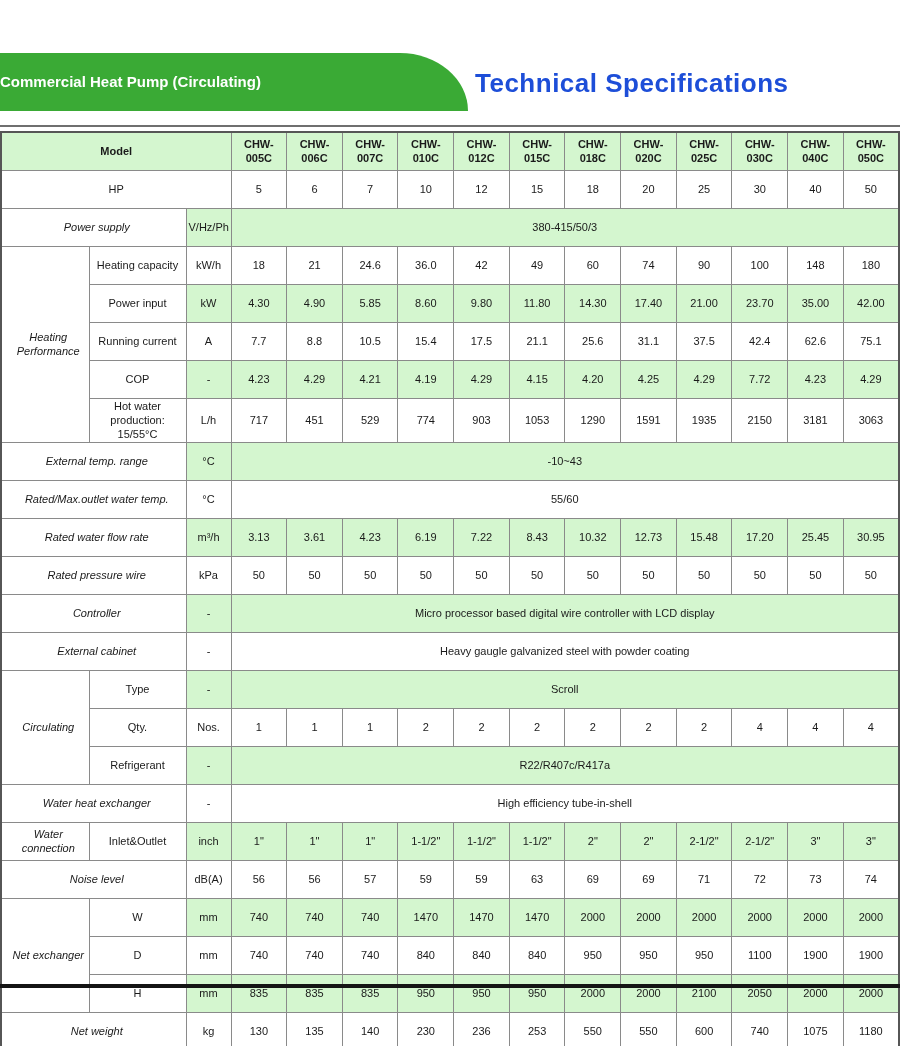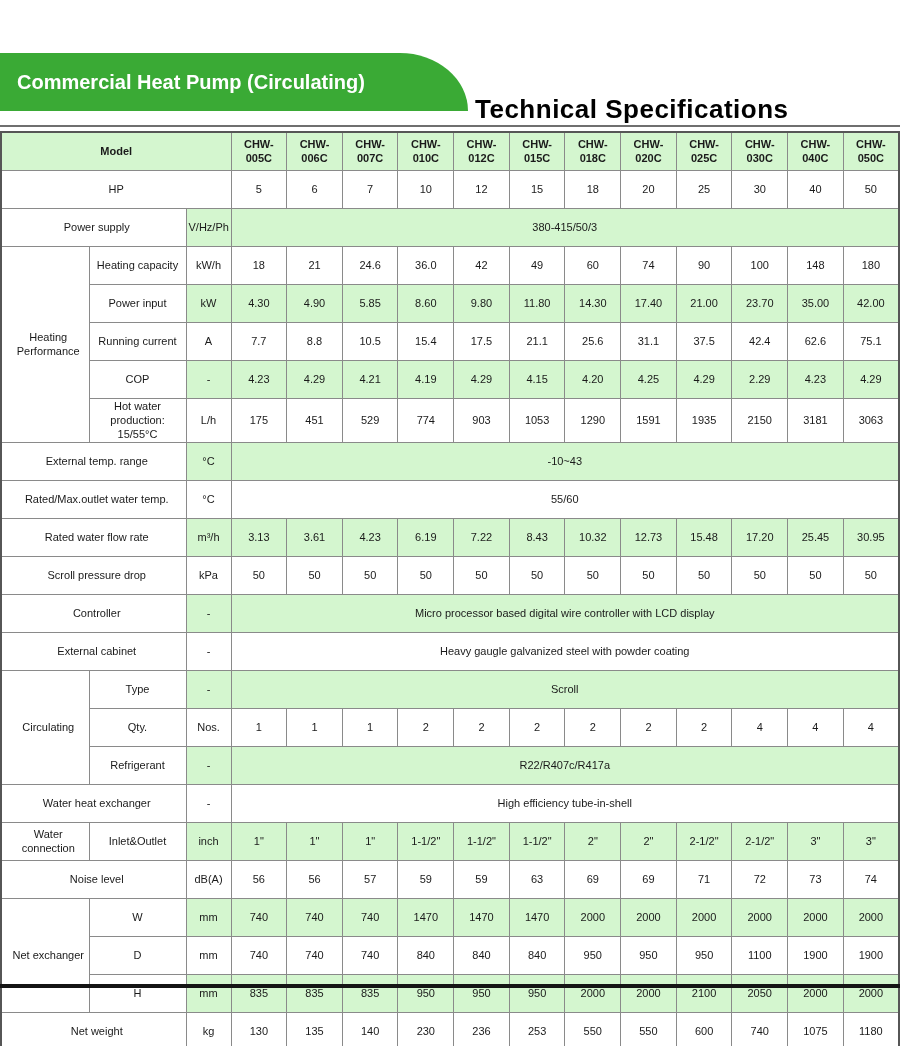--- a/index.html
+++ b/index.html
@@ -5,38 +5,38 @@
   html,body { margin:0; padding:0; background:#fff; }
   .page {
     position:relative; width:900px; height:1046px; background:#ffffff;
     font-family:"Liberation Sans", sans-serif; overflow:hidden;
   }
   .banner {
     position:absolute; left:0; top:53px; width:468px; height:58px;
     background:#3aaa35; border-top-right-radius:68px 58px;
   }
   .banner-title {
-    color:#ffffff; font-weight:700; font-size:20px; line-height:58px;
-    padding-left:17px; white-space:nowrap;
+    color:#ffffff; font-weight:700; font-size:15px; line-height:58px;
+    white-space:nowrap;
   }
   .subtitle {
-    position:absolute; left:475px; top:94px; font-size:26px; font-weight:700;
-    color:#000000; letter-spacing:0.5px; white-space:nowrap;
+    position:absolute; left:475px; top:68px; font-size:26px; font-weight:700;
+    color:#1d4ed8; letter-spacing:0.5px; white-space:nowrap;
   }
   .top-rule { position:absolute; left:0; top:125px; width:900px; height:2px; background:#6f6f6f; }
   .spec-table {
     position:absolute; left:0; top:131px; width:900px;
     border-collapse:collapse; table-layout:fixed; border:2px solid #565656;
   }
   .spec-table td {
     border:1px solid #8a8a8a; height:35px; font-size:11px; text-align:center;
     vertical-align:middle; padding:1px 2px; color:#1a1a1a;
     white-space:pre-line; line-height:1.25; overflow:hidden;
   }
-  .lbl { text-align:center; padding-left:8px !important; }
+  .lbl { text-align:center; padding-left:8px !important;font-style:italic; }
   .g { background:#d4f6cf; }
   .w { background:#ffffff; }
   .bold { font-weight:700; }
   .bottom-rule { position:absolute; left:0; top:984px; width:900px; height:4px; background:#141414; }
   .notes { position:absolute; left:2px; top:987px; font-size:10px; font-weight:700; line-height:18px; color:#111111; white-space:nowrap; }
 </style>
 </head>
 <body>
 
 <div class="page">
@@ -157,29 +157,29 @@
           <td class="g">-</td>
           <td class="g">4.23</td>
           <td class="g">4.29</td>
           <td class="g">4.21</td>
           <td class="g">4.19</td>
           <td class="g">4.29</td>
           <td class="g">4.15</td>
           <td class="g">4.20</td>
           <td class="g">4.25</td>
           <td class="g">4.29</td>
-          <td class="g">2.29</td>
+          <td class="g">7.72</td>
           <td class="g">4.23</td>
           <td class="g">4.29</td>
         </tr>
         <tr>
           <td class="w" colspan="1">Hot water production:
 15/55°C</td>
           <td class="w">L/h</td>
-          <td class="w">175</td>
+          <td class="w">717</td>
           <td class="w">451</td>
           <td class="w">529</td>
           <td class="w">774</td>
           <td class="w">903</td>
           <td class="w">1053</td>
           <td class="w">1290</td>
           <td class="w">1591</td>
           <td class="w">1935</td>
           <td class="w">2150</td>
           <td class="w">3181</td>
@@ -205,21 +205,21 @@
           <td class="g">7.22</td>
           <td class="g">8.43</td>
           <td class="g">10.32</td>
           <td class="g">12.73</td>
           <td class="g">15.48</td>
           <td class="g">17.20</td>
           <td class="g">25.45</td>
           <td class="g">30.95</td>
         </tr>
         <tr>
-          <td class="w lbl" colspan="2">Scroll pressure drop</td>
+          <td class="w lbl" colspan="2">Rated pressure wire</td>
           <td class="w">kPa</td>
           <td class="w">50</td>
           <td class="w">50</td>
           <td class="w">50</td>
           <td class="w">50</td>
           <td class="w">50</td>
           <td class="w">50</td>
           <td class="w">50</td>
           <td class="w">50</td>
           <td class="w">50</td>

